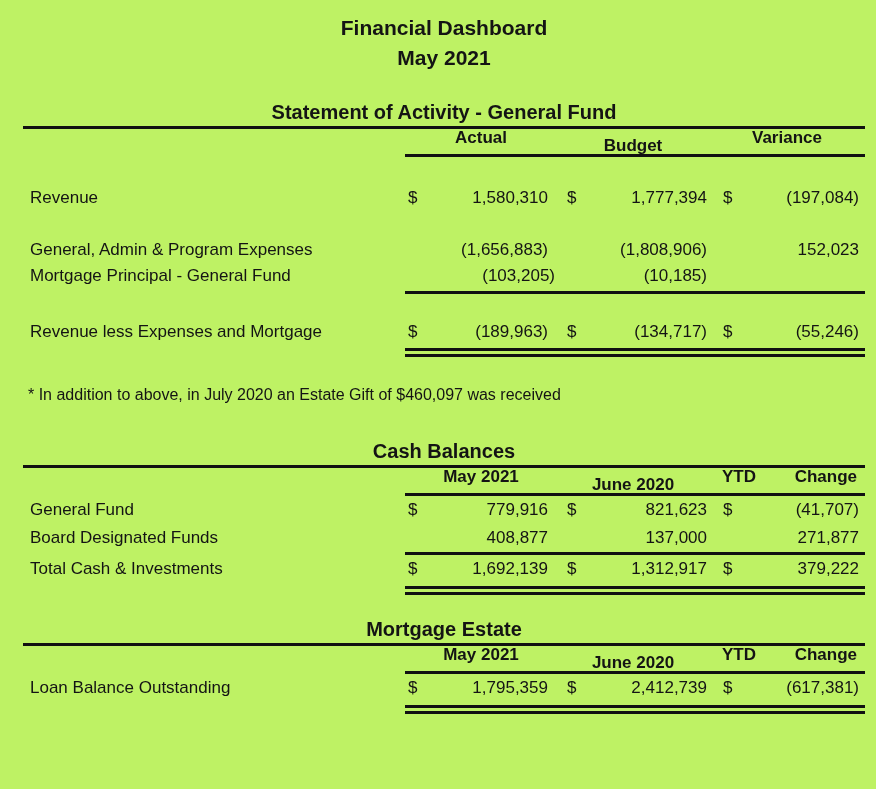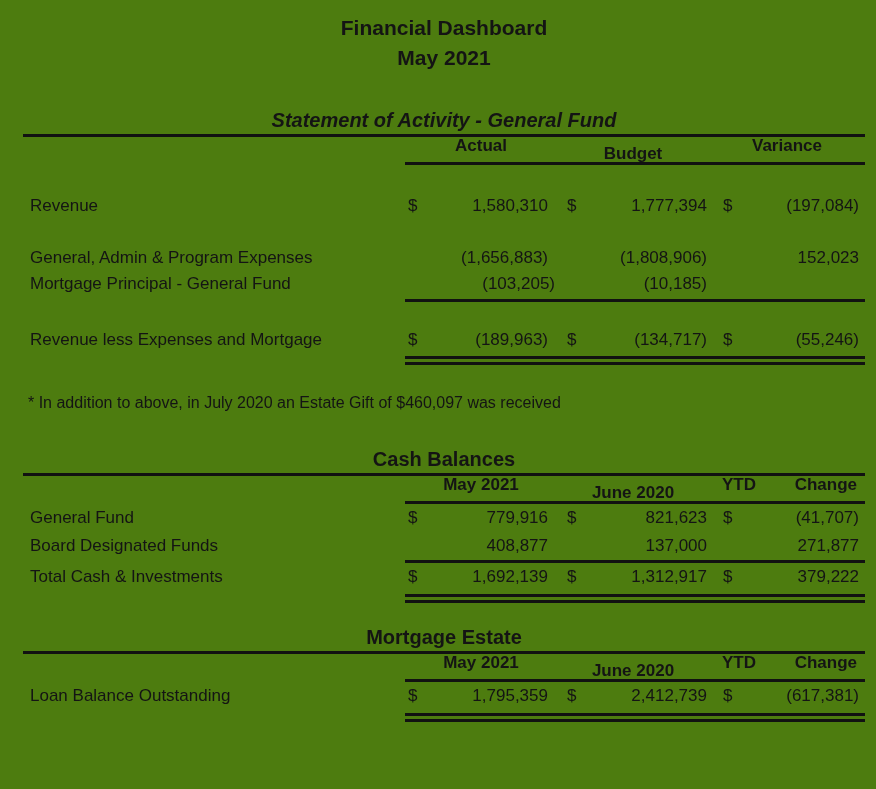--- a/index.html
+++ b/index.html
@@ -1,41 +1,41 @@
 <!DOCTYPE html>
 <html><head>
 <meta charset="utf-8">
 <style>
   html, body { margin: 0; padding: 0; background: #ffffff; }
   .page {
     position: relative;
     width: 876px;
     height: 789px;
-    background: #4d7c0f;
+    background: #bef264;
     color: #141414;
     font-family: "Liberation Sans", sans-serif;
     overflow: hidden;
   }
   .doc { margin: 0 11px 0 23px; }
 
   .main-title, .main-subtitle {
     text-align: center;
     font-weight: 700;
     font-size: 21px;
     line-height: 30px;
   }
   .main-title { padding-top: 13px; }
 
   .sec-title {
     text-align: center;
     font-weight: 700;
     font-size: 20px;
     line-height: 24px;
   }
-  .sec-title.stmt { margin-top: 35px; font-style: italic; }
+  .sec-title.stmt { margin-top: 27px; }
   .sec-title.cash { margin-top: 34px; }
   .sec-title.mort { margin-top: 22px; }
 
   .rule-full { height: 3px; background: #111; margin-top: 2px; }
   .rule-num  { height: 3px; background: #111; width: 460px; margin-left: auto; }
   .dbl {
     box-sizing: border-box;
     height: 9px;
     width: 460px;
     margin-left: auto;

